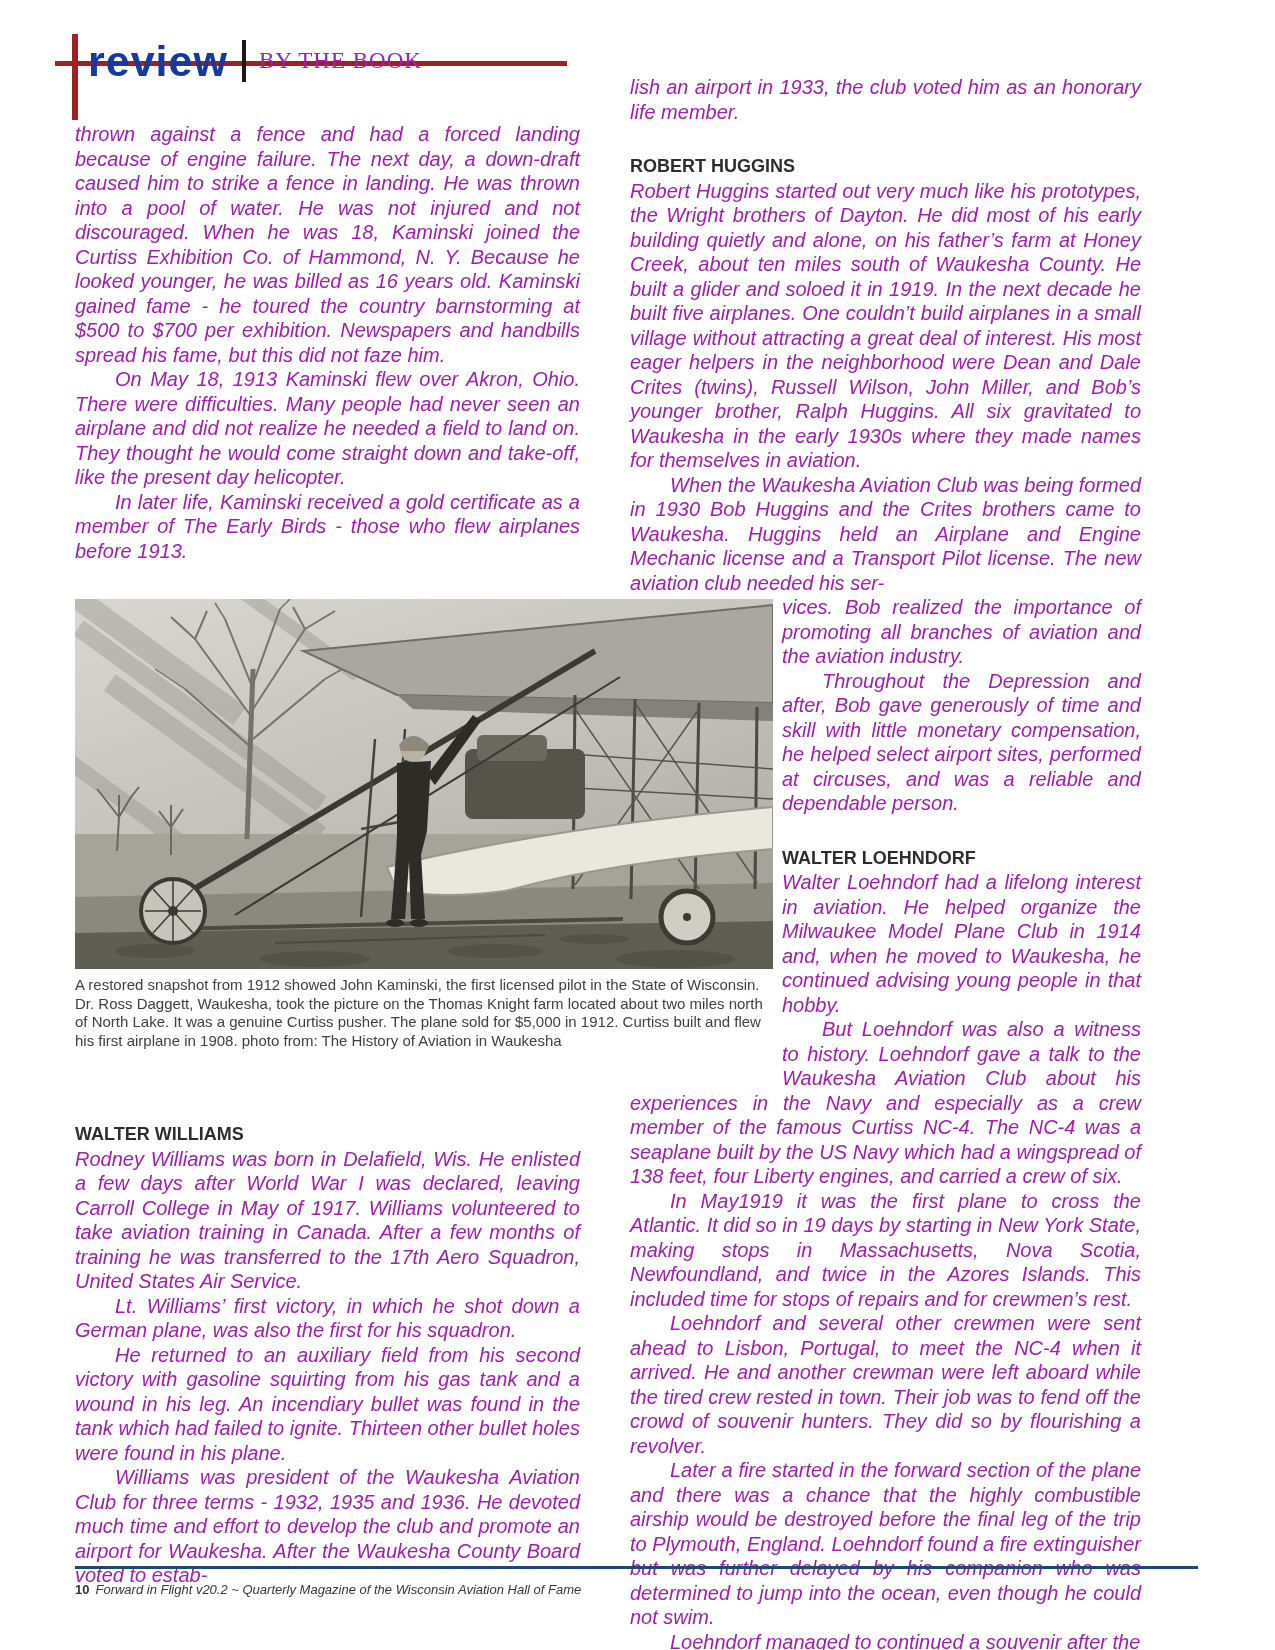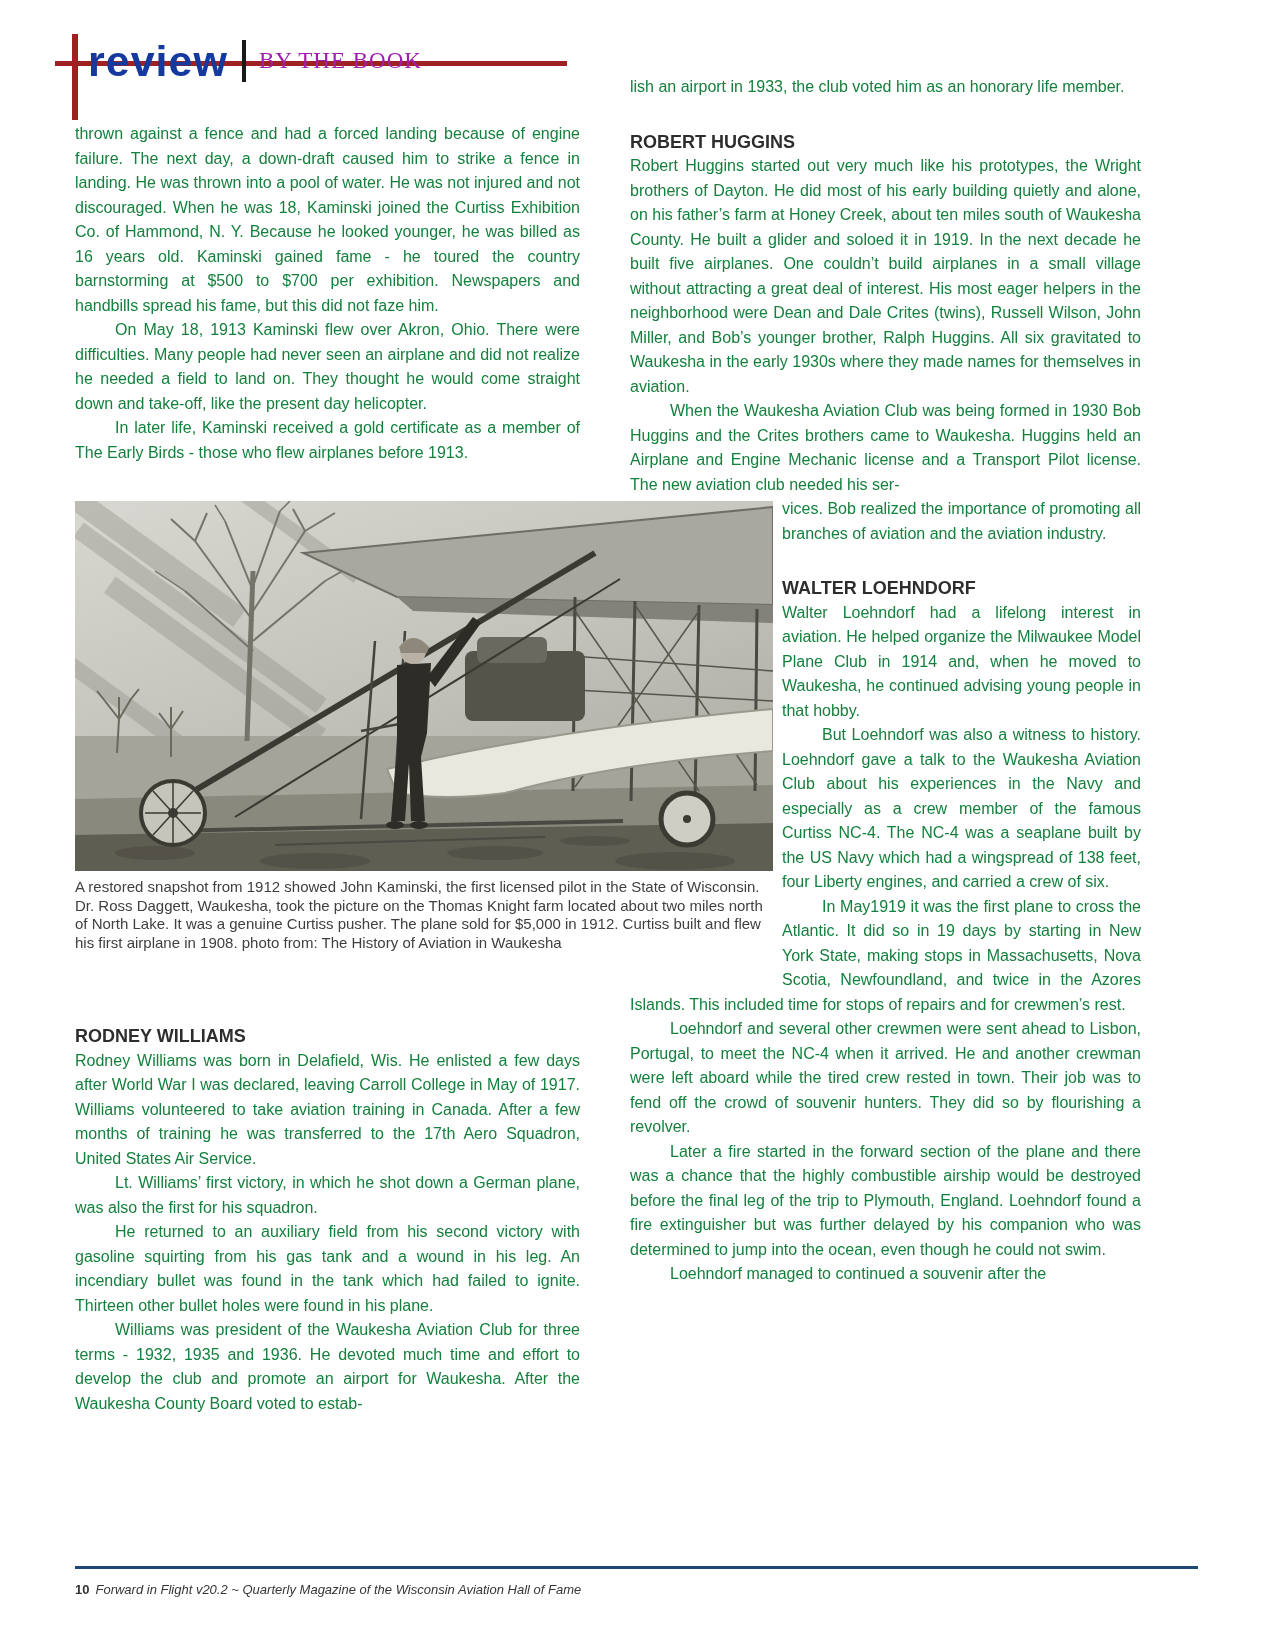--- a/index.html
+++ b/index.html
@@ -27,21 +27,21 @@
     font-weight:bold;font-size:43px;line-height:46px;
     color:#16399e;letter-spacing:1px;
   }
   .title-divider{width:4px;height:42px;background:#1a1a1a;margin:0 13px 0 14px;}
   .byline-word{
     font-family:"Liberation Serif",serif;
     font-size:23px;line-height:40px;color:#a21caf;letter-spacing:1px;
   }
 
   
-  p.body{font-size:16px;line-height:24.5px;text-align:justify;margin:0;color:#15803d;}
+  p.body{font-size:20px;line-height:24.5px;text-align:justify;margin:0;color:#a21caf;font-style:italic;}
   p.indent{text-indent:40px;}
   .sec-heading{
     font-size:18px;line-height:24.5px;font-weight:bold;color:#2d2d2d;
     margin:30px 0 0 0;text-align:left;
   }
   .col-right .first-right{margin-top:40px;}
   .col-left .first-left{margin-top:0;}
 
   
   .photo-figure{margin:36px 0 0 0;width:698px;}
@@ -179,38 +179,39 @@
             <path d="M324 146 Q338 128 354 146 L352 152 L326 152 Z" fill="#8e887b"></path>
             <path d="M322 164 L356 162 L352 232 L346 256 L350 320 L336 320 L334 262 L330 320 L316 320 L322 252 Z" fill="#2d2c27"></path>
             <path d="M352 176 L398 116 L406 122 L360 186 Z" fill="#2d2c27"></path>
             <ellipse cx="320" cy="324" rx="9" ry="4" fill="#2d2c27"></ellipse>
             <ellipse cx="344" cy="324" rx="9" ry="4" fill="#2d2c27"></ellipse>
           </g>
         </svg>
         <figcaption class="caption">A restored snapshot from 1912 showed John Kaminski, the first licensed pilot in the State of Wisconsin. Dr. Ross Daggett, Waukesha, took the picture on the Thomas Knight farm located about two miles north of North Lake. It was a genuine Curtiss pusher. The plane sold for $5,000 in 1912. Curtiss built and flew his first airplane in 1908. photo from: The History of Aviation in Waukesha</figcaption>
       </figure>
 
-      <h2 class="sec-heading rodney-heading">RODNEY WILLIAMS</h2>
+      <h2 class="sec-heading rodney-heading">WALTER WILLIAMS</h2>
       <p class="body">Rodney Williams was born in Delafield, Wis. He enlisted a few days after World War I was declared, leaving Carroll College in May of 1917. Williams volunteered to take aviation training in Canada. After a few months of training he was transferred to the 17th Aero Squadron, United States Air Service.</p>
       <p class="body indent">Lt. Williams’ first victory, in which he shot down a German plane, was also the first for his squadron.</p>
       <p class="body indent">He returned to an auxiliary field from his second victory with gasoline squirting from his gas tank and a wound in his leg. An incendiary bullet was found in the tank which had failed to ignite. Thirteen other bullet holes were found in his plane.</p>
       <p class="body indent">Williams was president of the Waukesha Aviation Club for three terms - 1932, 1935 and 1936. He devoted much time and effort to develop the club and promote an airport for Waukesha. After the Waukesha County Board voted to estab-</p>
     </div>
 
     <div class="col-right">
 
       <p class="body first-right">lish an airport in 1933, the club voted him as an honorary life member.</p>
 
       <h2 class="sec-heading">ROBERT HUGGINS</h2>
       <p class="body">Robert Huggins started out very much like his prototypes, the Wright brothers of Dayton. He did most of his early building quietly and alone, on his father’s farm at Honey Creek, about ten miles south of Waukesha County. He built a glider and soloed it in 1919. In the next decade he built five airplanes. One couldn’t build airplanes in a small village without attracting a great deal of interest. His most eager helpers in the neighborhood were Dean and Dale Crites (twins), Russell Wilson, John Miller, and Bob’s younger brother, Ralph Huggins. All six gravitated to Waukesha in the early 1930s where they made names for themselves in aviation.</p>
       <p class="body indent">When the Waukesha Aviation Club was being formed in 1930 Bob Huggins and the Crites brothers came to Waukesha. Huggins held an Airplane and Engine Mechanic license and a Transport Pilot license. The new aviation club needed his ser-</p>
 
       <div class="photo-overlap-spacer"></div>
 
       <p class="body">vices. Bob realized the importance of promoting all branches of aviation and the aviation industry.</p>
+      <p class="body indent">Throughout the Depression and after, Bob gave generously of time and skill with little monetary compensation, he helped select airport sites, performed at circuses, and was a reliable and dependable person.</p>
 
       <h2 class="sec-heading">WALTER LOEHNDORF</h2>
       <p class="body">Walter Loehndorf had a lifelong interest in aviation. He helped organize the Milwaukee Model Plane Club in 1914 and, when he moved to Waukesha, he continued advising young people in that hobby.</p>
       <p class="body indent">But Loehndorf was also a witness to history. Loehndorf gave a talk to the Waukesha Aviation Club about his experiences in the Navy and especially as a crew member of the famous Curtiss NC-4. The NC-4 was a seaplane built by the US Navy which had a wingspread of 138 feet, four Liberty engines, and carried a crew of six.</p>
       <p class="body indent">In May1919 it was the first plane to cross the Atlantic. It did so in 19 days by starting in New York State, making stops in Massachusetts, Nova Scotia, Newfoundland, and twice in the Azores Islands. This included time for stops of repairs and for crewmen’s rest.</p>
       <p class="body indent">Loehndorf and several other crewmen were sent ahead to Lisbon, Portugal, to meet the NC-4 when it arrived. He and another crewman were left aboard while the tired crew rested in town. Their job was to fend off the crowd of souvenir hunters. They did so by flourishing a revolver.</p>
       <p class="body indent">Later a fire started in the forward section of the plane and there was a chance that the highly combustible airship would be destroyed before the final leg of the trip to Plymouth, England. Loehndorf found a fire extinguisher but was further delayed by his companion who was determined to jump into the ocean, even though he could not swim.</p>
       <p class="body indent">Loehndorf managed to continued a souvenir after the</p>
     </div>
   </div>

